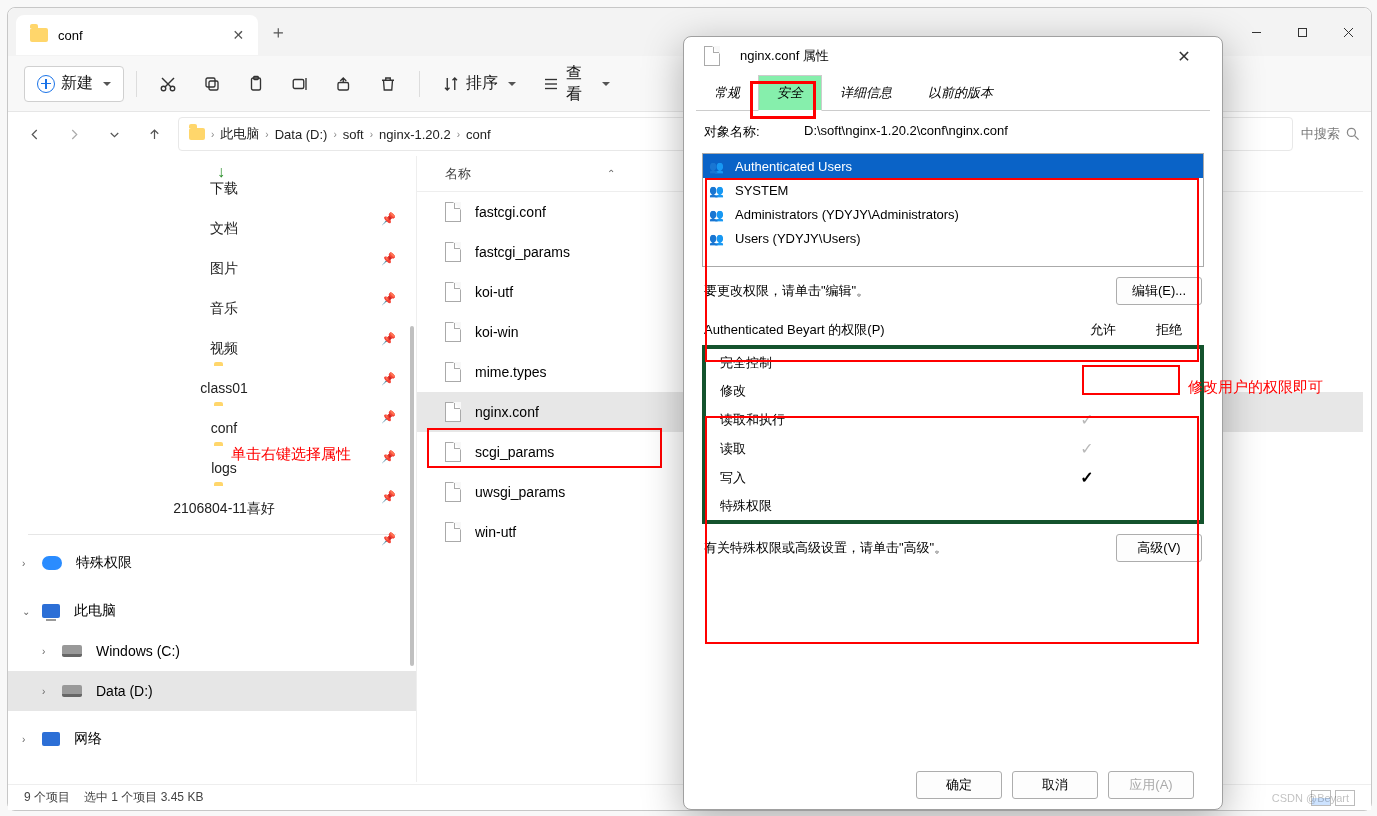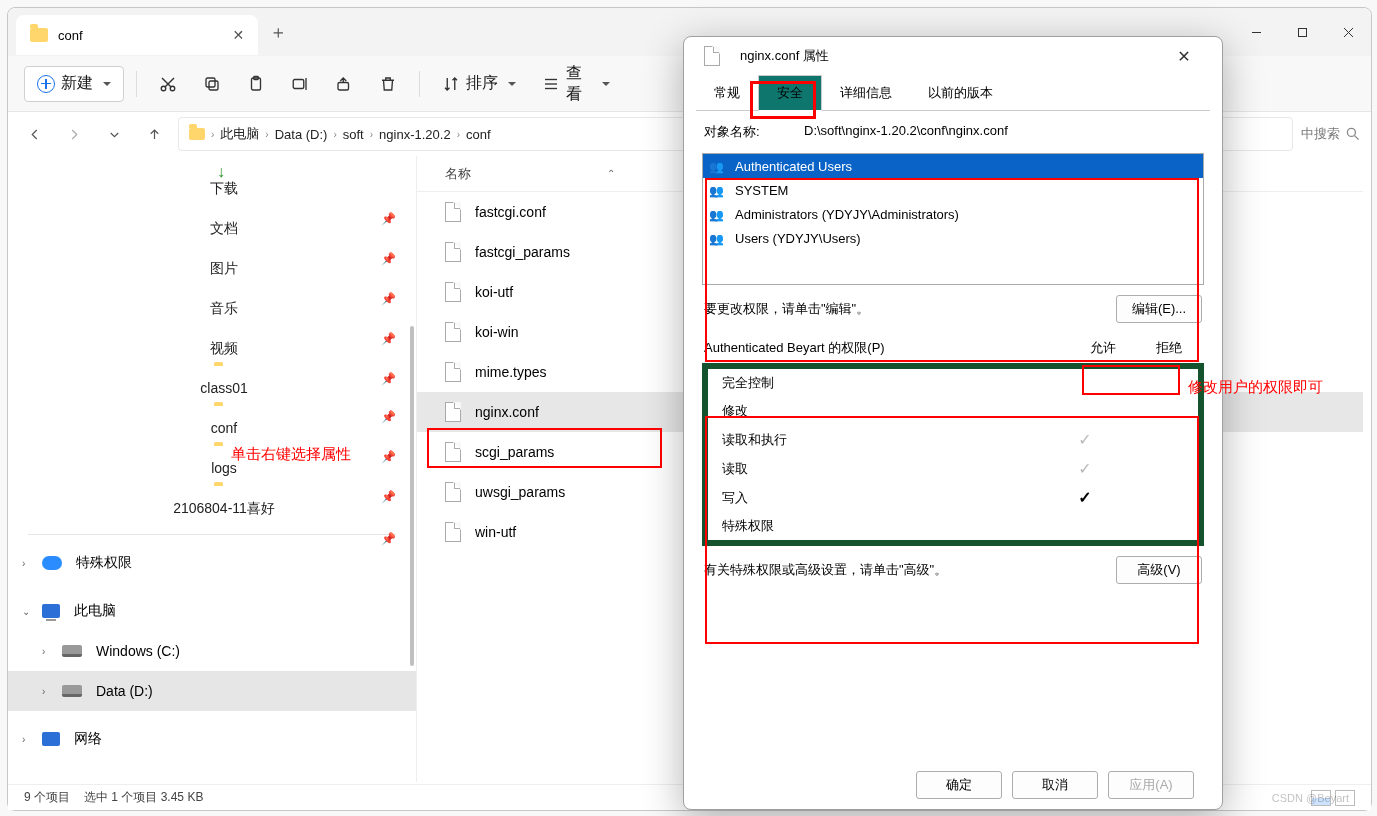--- a/index.html
+++ b/index.html
@@ -83,37 +83,37 @@
 
 .anno { position:absolute; color:#ff0000; font-size:15px; font-weight:500; pointer-events:none; }
 .red-box { position:absolute; border:2px solid #ff0000; pointer-events:none; }
 .red-box.thick { border-width:3px; }
 
 
 .dialog { position:absolute; left:683px; top:36px; width:540px; height:774px; background:#fff; border:1px solid #a0a0a0; border-radius:8px; box-shadow:0 10px 40px rgba(0,0,0,.3); }
 .dlg-title { height:38px; display:flex; align-items:center; padding:0 20px; gap:20px; font-size:13px; }
 .dlg-x { margin-left:auto; font-size:16px; color:#333; width:36px; text-align:center; }
 .dlg-body { padding:0 12px; }
-.dlg-tabs { display:flex; height:36px; border-bottom:1px solid #ccc; font-size:13px; }
+.dlg-tabs { display:flex; height:36px; border-bottom:1px solid #ccc; font-size:13px;font-style:italic; }
 .dlg-tab { padding:0 18px; display:flex; align-items:center; }
-.dlg-tab.active { border:1px solid #ccc; border-bottom:1px solid #fff; margin-bottom:-1px; background:#0f766e; }
+.dlg-tab.active { border:1px solid #ccc; border-bottom:1px solid #fff; margin-bottom:-1px; background:#86efac; }
 .dlg-row { display:flex; padding:12px 8px; font-size:13px; }
 .dlg-row .lbl { width:100px; }
-.group-box { border:1px solid #aaa; margin:0 6px; height:132px; overflow:auto; font-size:13px; }
+.group-box { border:1px solid #aaa; margin:0 6px; height:114px; overflow:auto; font-size:13px; }
 .user-item { display:flex; align-items:center; height:24px; padding:0 6px; gap:8px; }
 .user-item.sel { background:#0a63c7; color:#fff; }
 .user-ico{width:18px;height:14px;display:inline-block;position:relative;}
 .user-ico::before{content:"👥";font-size:12px;line-height:14px;}
 .edit-row { display:flex; align-items:center; padding:10px 8px; font-size:13px; }
 .dlg-btn { height:28px; padding:0 14px; border:1px solid #adadad; background:#fdfdfd; font-size:13px; display:inline-flex; align-items:center; border-radius:3px;}
 .dlg-btn:disabled{color:#aaa;}
 .perm-header { display:flex; padding:6px 8px; font-size:13px; }
 .perm-header .ph-name{flex:1;}
 .perm-header .col{width:66px;text-align:center;}
-.perm-box { border:6px solid #14532d; margin:0 6px; font-size:13px; }
+.perm-box { border:4px solid #14532d; margin:0 6px; font-size:13px; }
 .perm-row { display:flex; padding:5px 14px; align-items:center; }
 .perm-row .name{flex:1;}
 .perm-row .col{width:66px;text-align:center;font-size:16px;}
 .chk-gray{color:#b8b8b8;}
 .chk-black{color:#000;font-weight:bold;}
 .dlg-footer { position:absolute; bottom:10px; right:28px; display:flex; gap:10px; }
 .dlg-btn.wide{width:86px;justify-content:center;}
 
 .scrollbar-thumb{position:absolute;left:402px;top:170px;width:4px;height:340px;background:#c0c0c0;border-radius:2px;}
 .watermark{position:absolute;right:28px;bottom:12px;font-size:11px;color:rgba(0,0,0,.25);}

